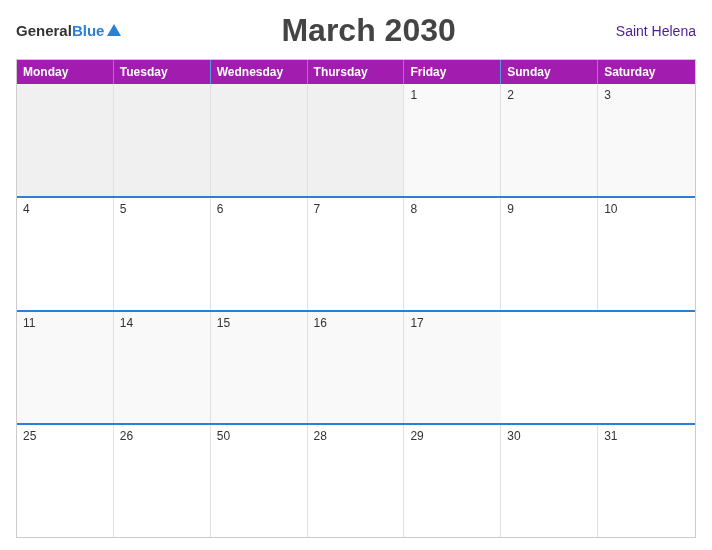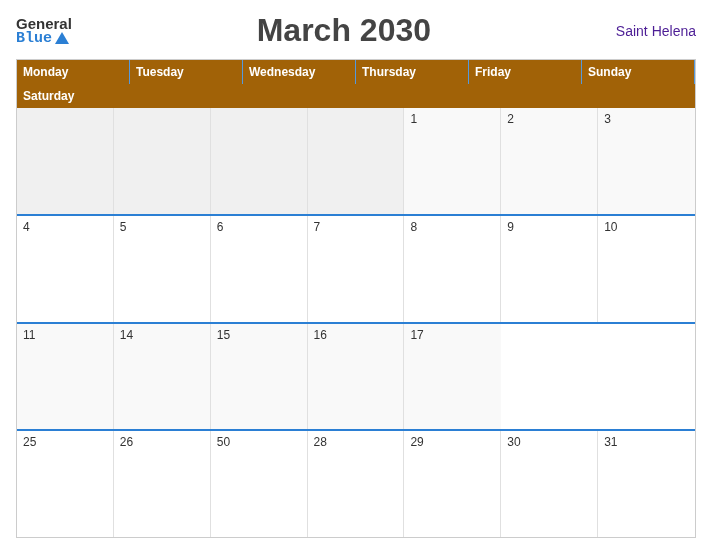--- a/index.html
+++ b/index.html
@@ -18,36 +18,34 @@
       flex-direction: column;
     }
     .header {
       display: flex;
       align-items: center;
       justify-content: space-between;
       margin-bottom: 10px;
     }
     .logo {
       display: flex;
-      flex-direction: column;
       align-items: flex-start;
       line-height: 1;
     }
     .logo-general {
       font-size: 15px;
       font-weight: bold;
       color: #333;
     }
     .logo-blue {
       font-size: 15px;
       font-weight: bold;
       color: #2b7fd4;
       display: flex;
       align-items: center;
-      font-family: Liberation Mono, monospace;
     }
     .logo-triangle {
       width: 0;
       height: 0;
       border-left: 7px solid transparent;
       border-right: 7px solid transparent;
       border-bottom: 12px solid #2b7fd4;
       margin-left: 3px;
       margin-bottom: 1px;
     }
@@ -63,22 +61,22 @@
       text-align: right;
     }
     .calendar {
       flex: 1;
       border: 1px solid #ccc;
       display: flex;
       flex-direction: column;
     }
     .cal-header {
       display: grid;
-      grid-template-columns: repeat(6, 1fr);
-      background: #a16207;
+      grid-template-columns: repeat(7, 1fr);
+      background: #a21caf;
     }
     .cal-header-cell {
       color: #fff;
       font-size: 12px;
       font-weight: bold;
       padding: 5px 6px;
       text-align: left;
       border-right: 1px solid #5599dd;
     }
     .cal-header-cell:last-child {

